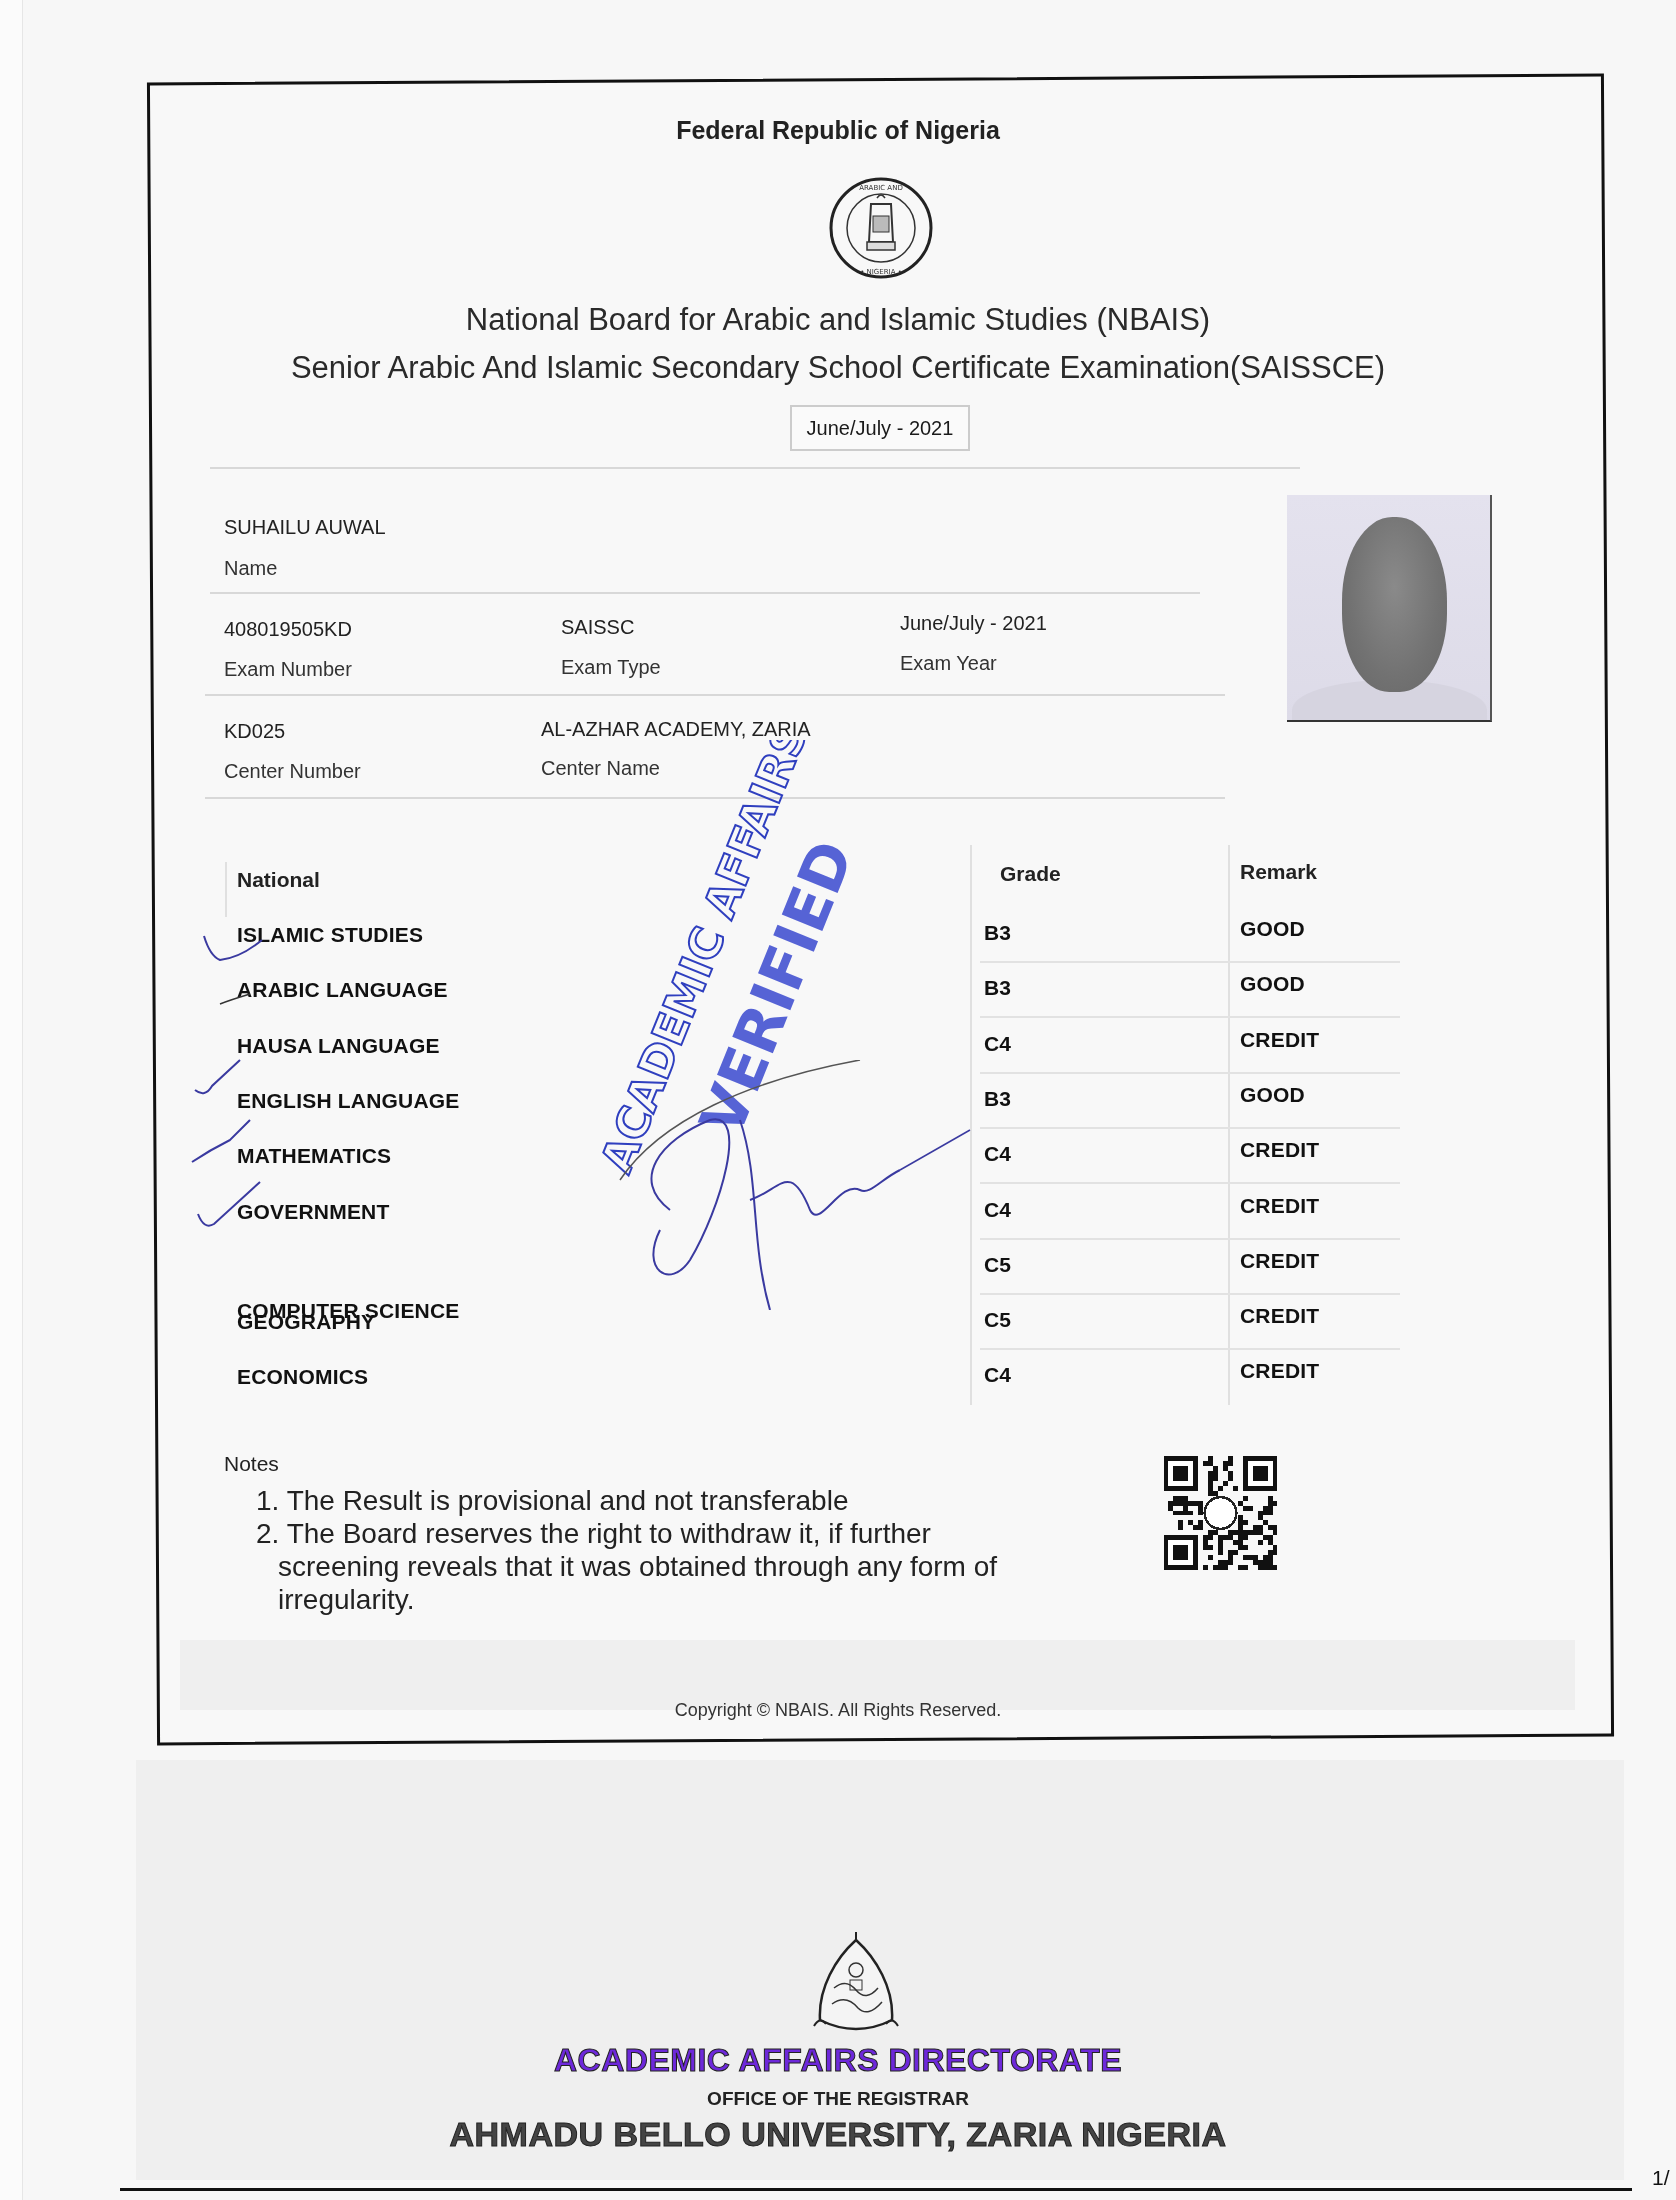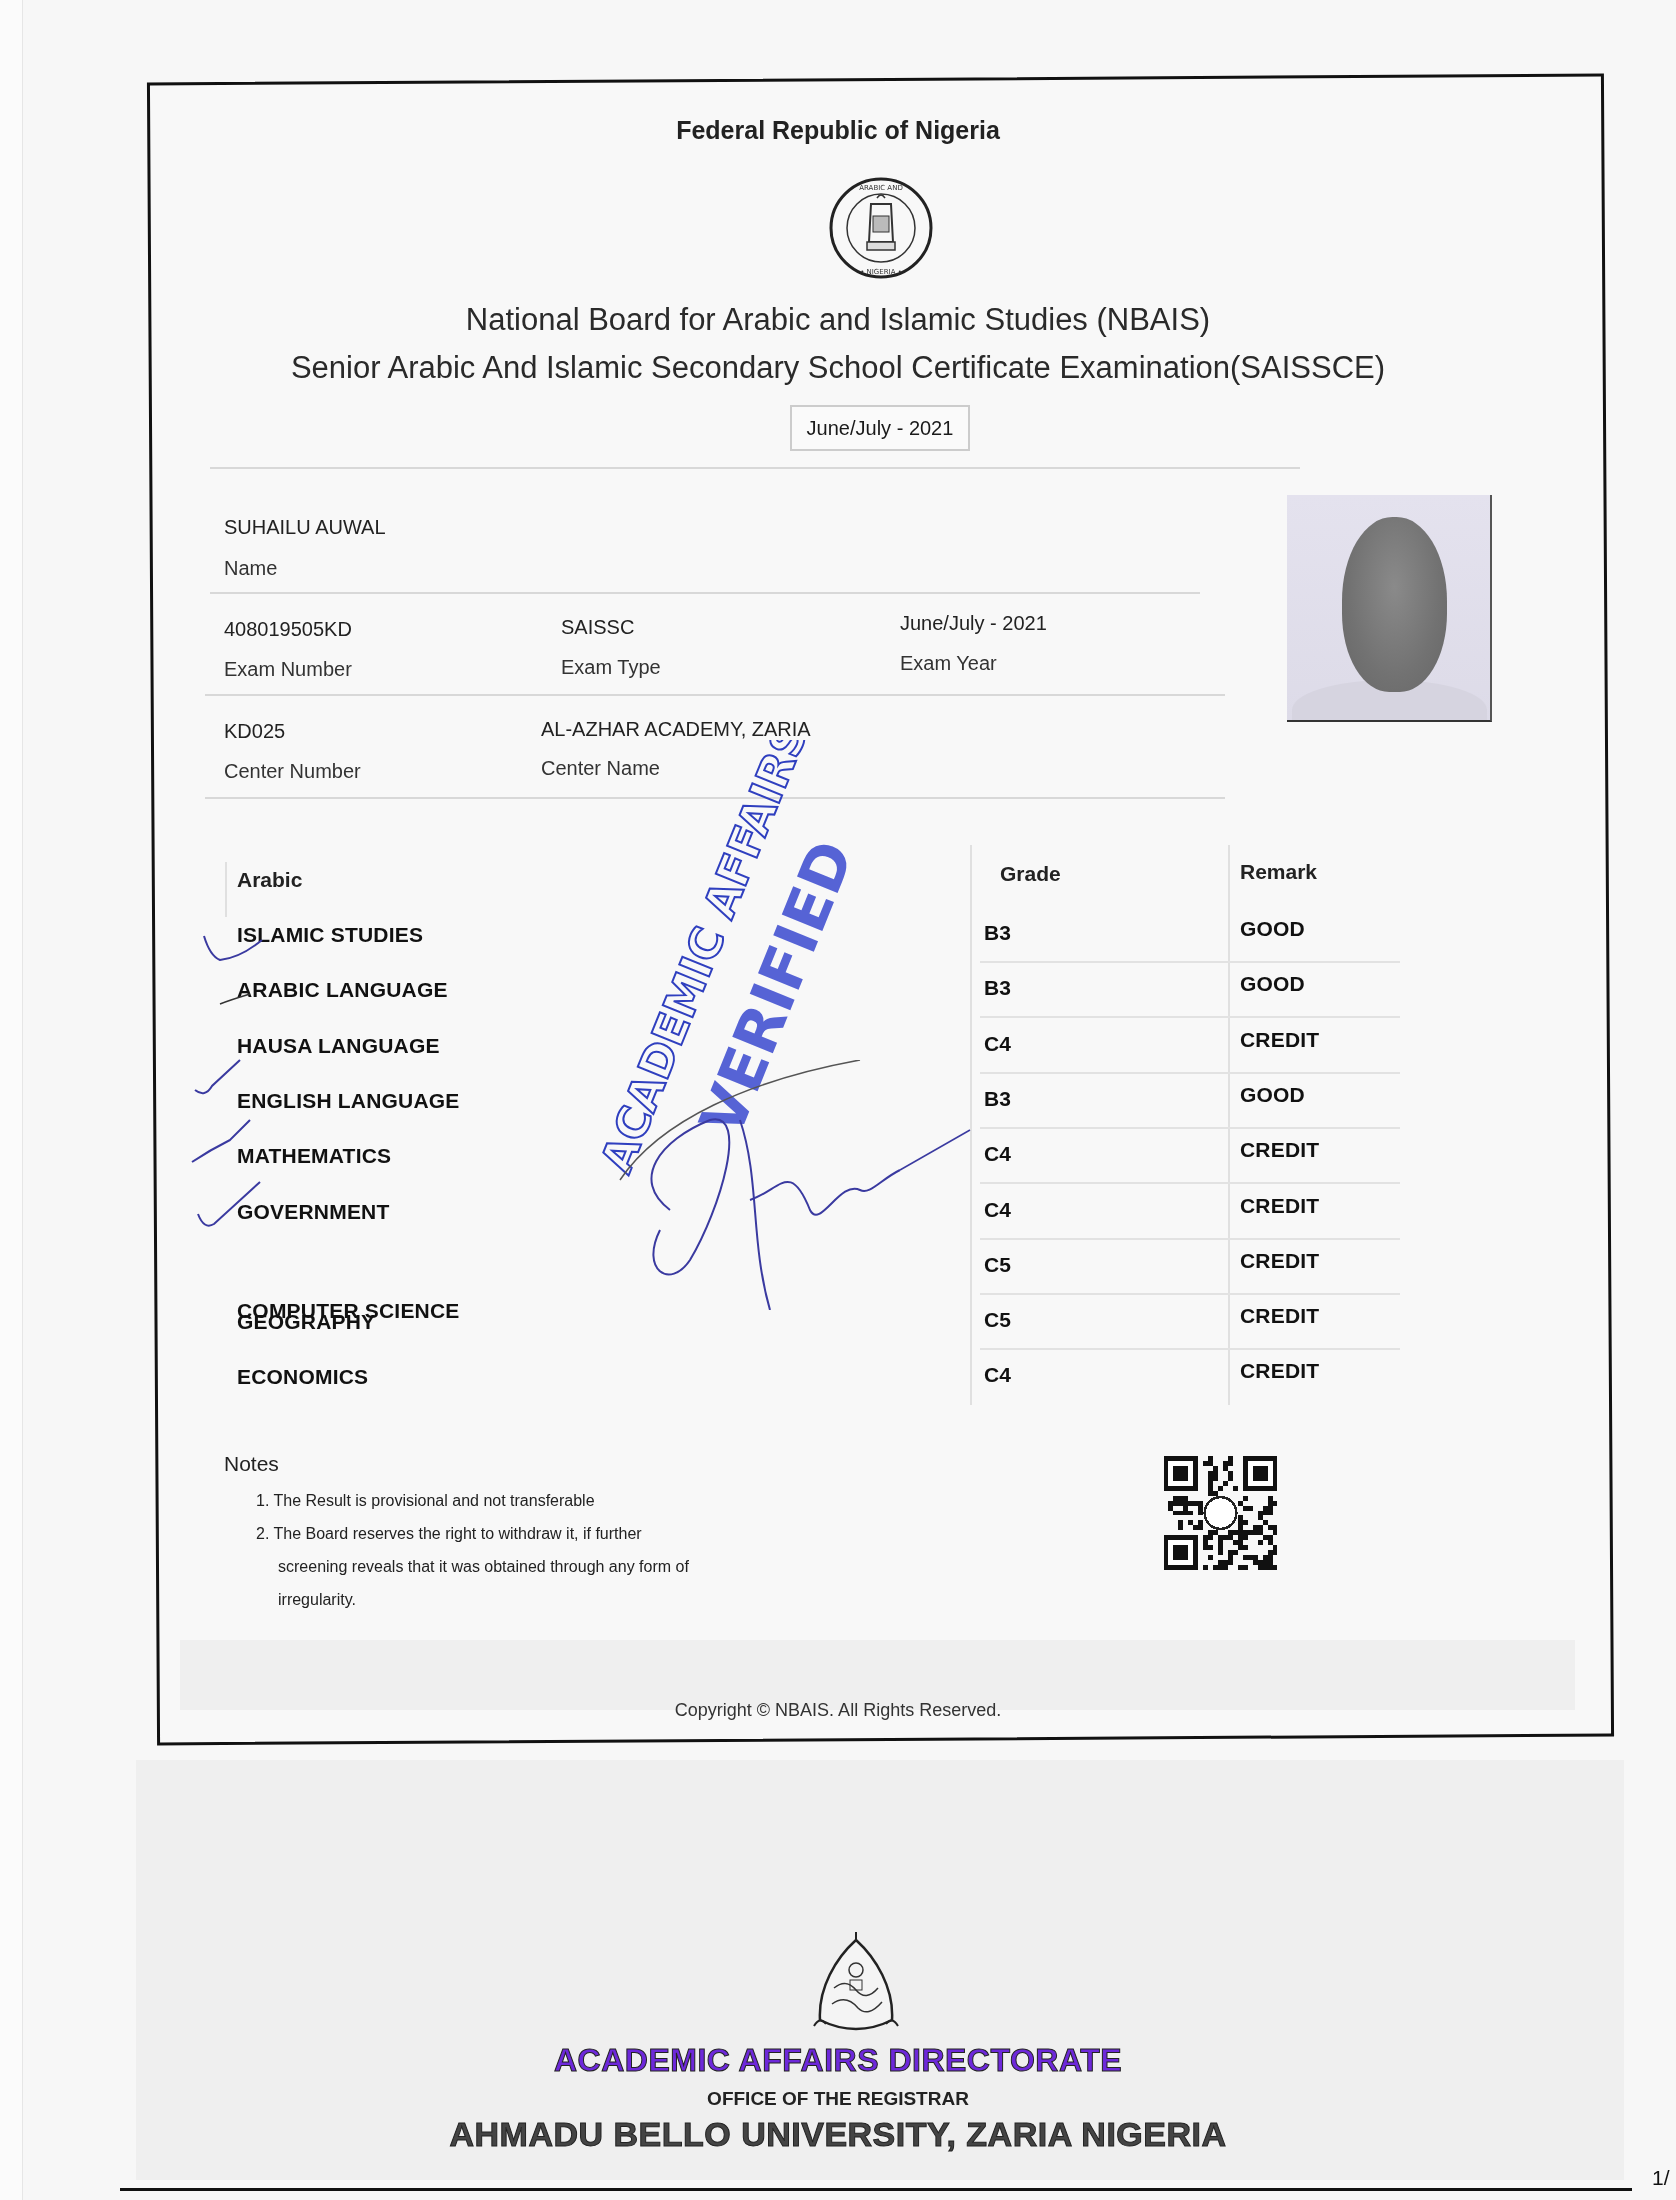--- a/index.html
+++ b/index.html
@@ -39,21 +39,21 @@
   }
   .shoulders {
     left:5px; top:185px; width:195px; height:60px; border-radius:50% 50% 0 0;
     background:#d6d4e0;
   }
   .th { font-size:21px; font-weight:bold; color:#222; }
   .td { font-size:21px; font-weight:bold; color:#111; letter-spacing:0.2px; }
   .vline { width:2px; background:#e0e0e0; }
   .rowline { height:2px; background:#e2e2e2; }
   .notes-title { left:224px; top:1452px; font-size:21px; color:#222; }
-  .note { font-size:16px; color:#222; line-height:33px; }
+  .note { font-size:28px; color:#222; line-height:33px; }
   .qr { left:1163px; top:1456px; width:115px; height:114px; }
   .copyband { left:180px; top:1640px; width:1395px; height:70px; background:#efefef; }
   .copy { top:1652px; font-size:18px; color:#333;margin-top:48px; }
   .stamp {
     left:560px; top:740px; width:330px; height:440px; pointer-events:none;
   }
   .sig { left:600px; top:1060px; width:400px; height:250px; pointer-events:none; }
   .tick { pointer-events:none; }
   .lowerbg { left:136px; top:1760px; width:1488px; height:420px; background:#efefef; }
   .abu-logo { left:806px; top:1928px; width:100px; height:110px; }
@@ -110,21 +110,21 @@
 
 <div class="abs photo">
   <div class="abs shoulders"></div>
   <div class="abs face"></div>
 </div>
 
 <div class="abs vline" style="left:225px;top:862px;height:55px;"></div>
 <div class="abs vline" style="left:970px;top:845px;height:560px;"></div>
 <div class="abs vline" style="left:1228px;top:845px;height:560px;"></div>
 
-<div class="abs th" style="left:237px;top:868px;">Arabic</div>
+<div class="abs th" style="left:237px;top:868px;">National</div>
 <div class="abs th" style="left:984px;top:862px;margin-left:16px;">Grade</div>
 <div class="abs th" style="left:1240px;top:860px;">Remark</div>
 
 <div id="rows">
     <div class="abs td" style="left: 237px; top: 923px;">ISLAMIC STUDIES</div>
     <div class="abs td" style="left: 984px; top: 921px;">B3</div>
     <div class="abs td" style="left: 1240px; top: 917px;">GOOD</div>
     <div class="abs rowline" style="left: 980px; width: 420px; top: 961px;"></div>
     <div class="abs td" style="left: 237px; top: 978px;">ARABIC LANGUAGE</div>
     <div class="abs td" style="left: 984px; top: 976px;">B3</div>

